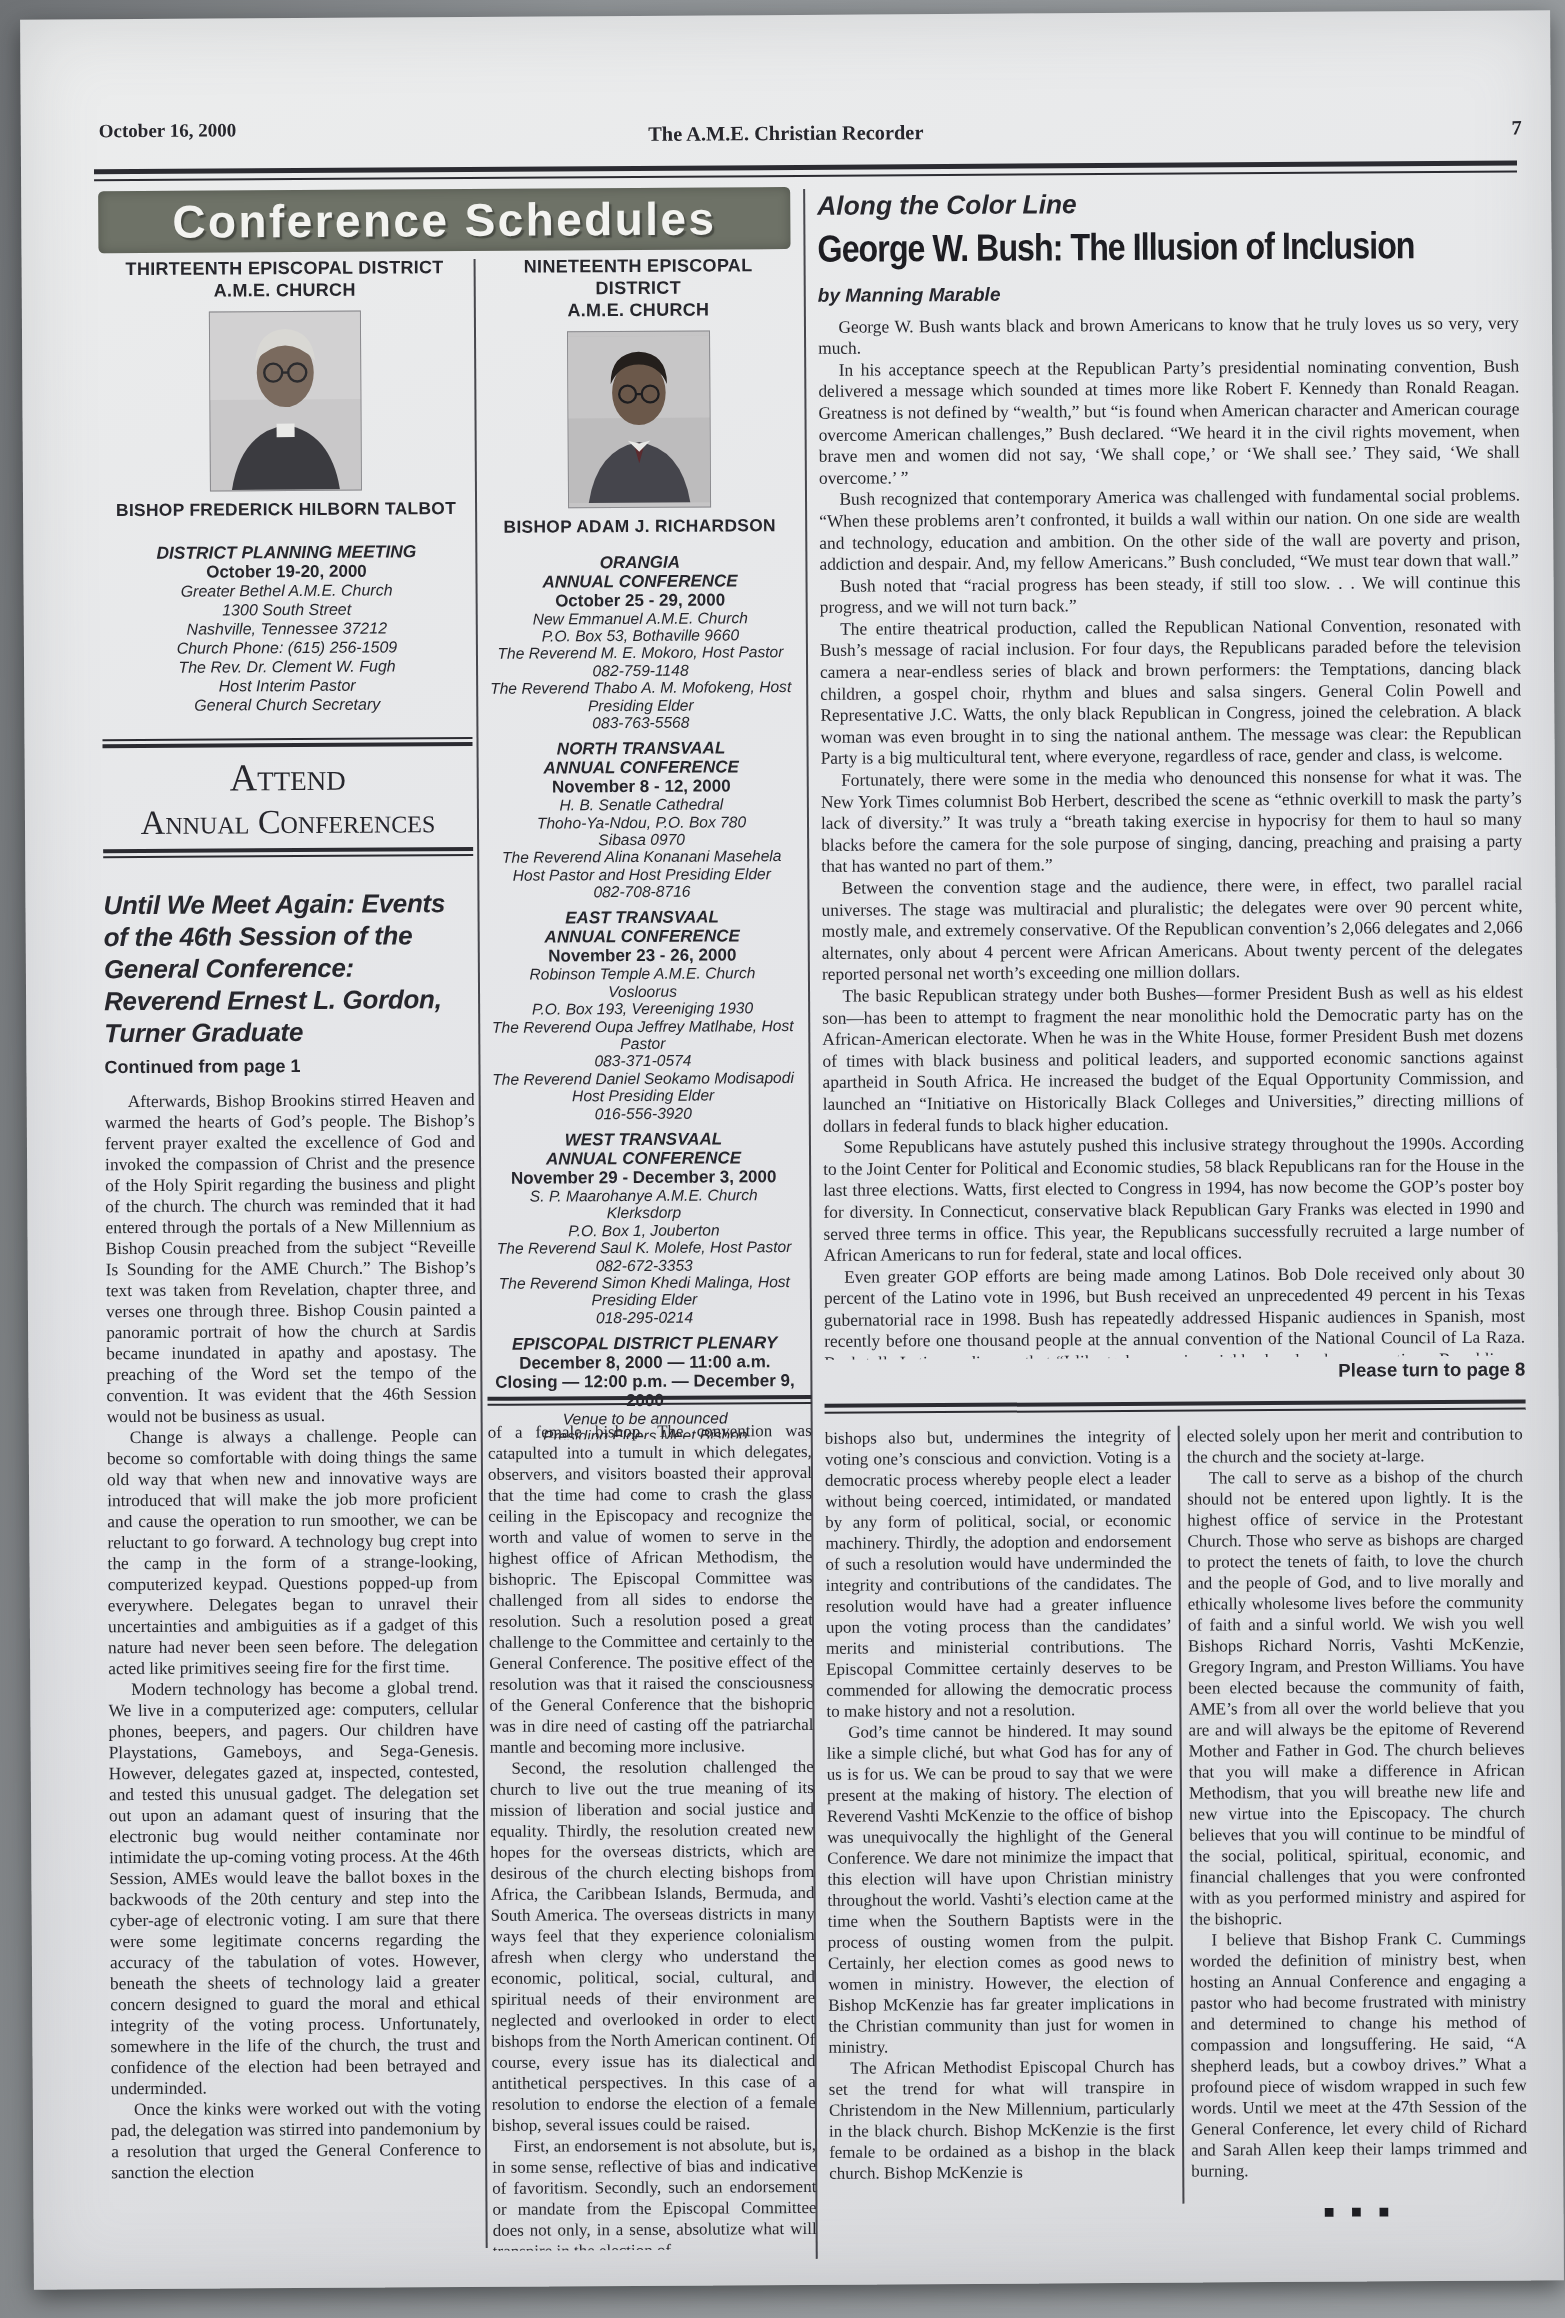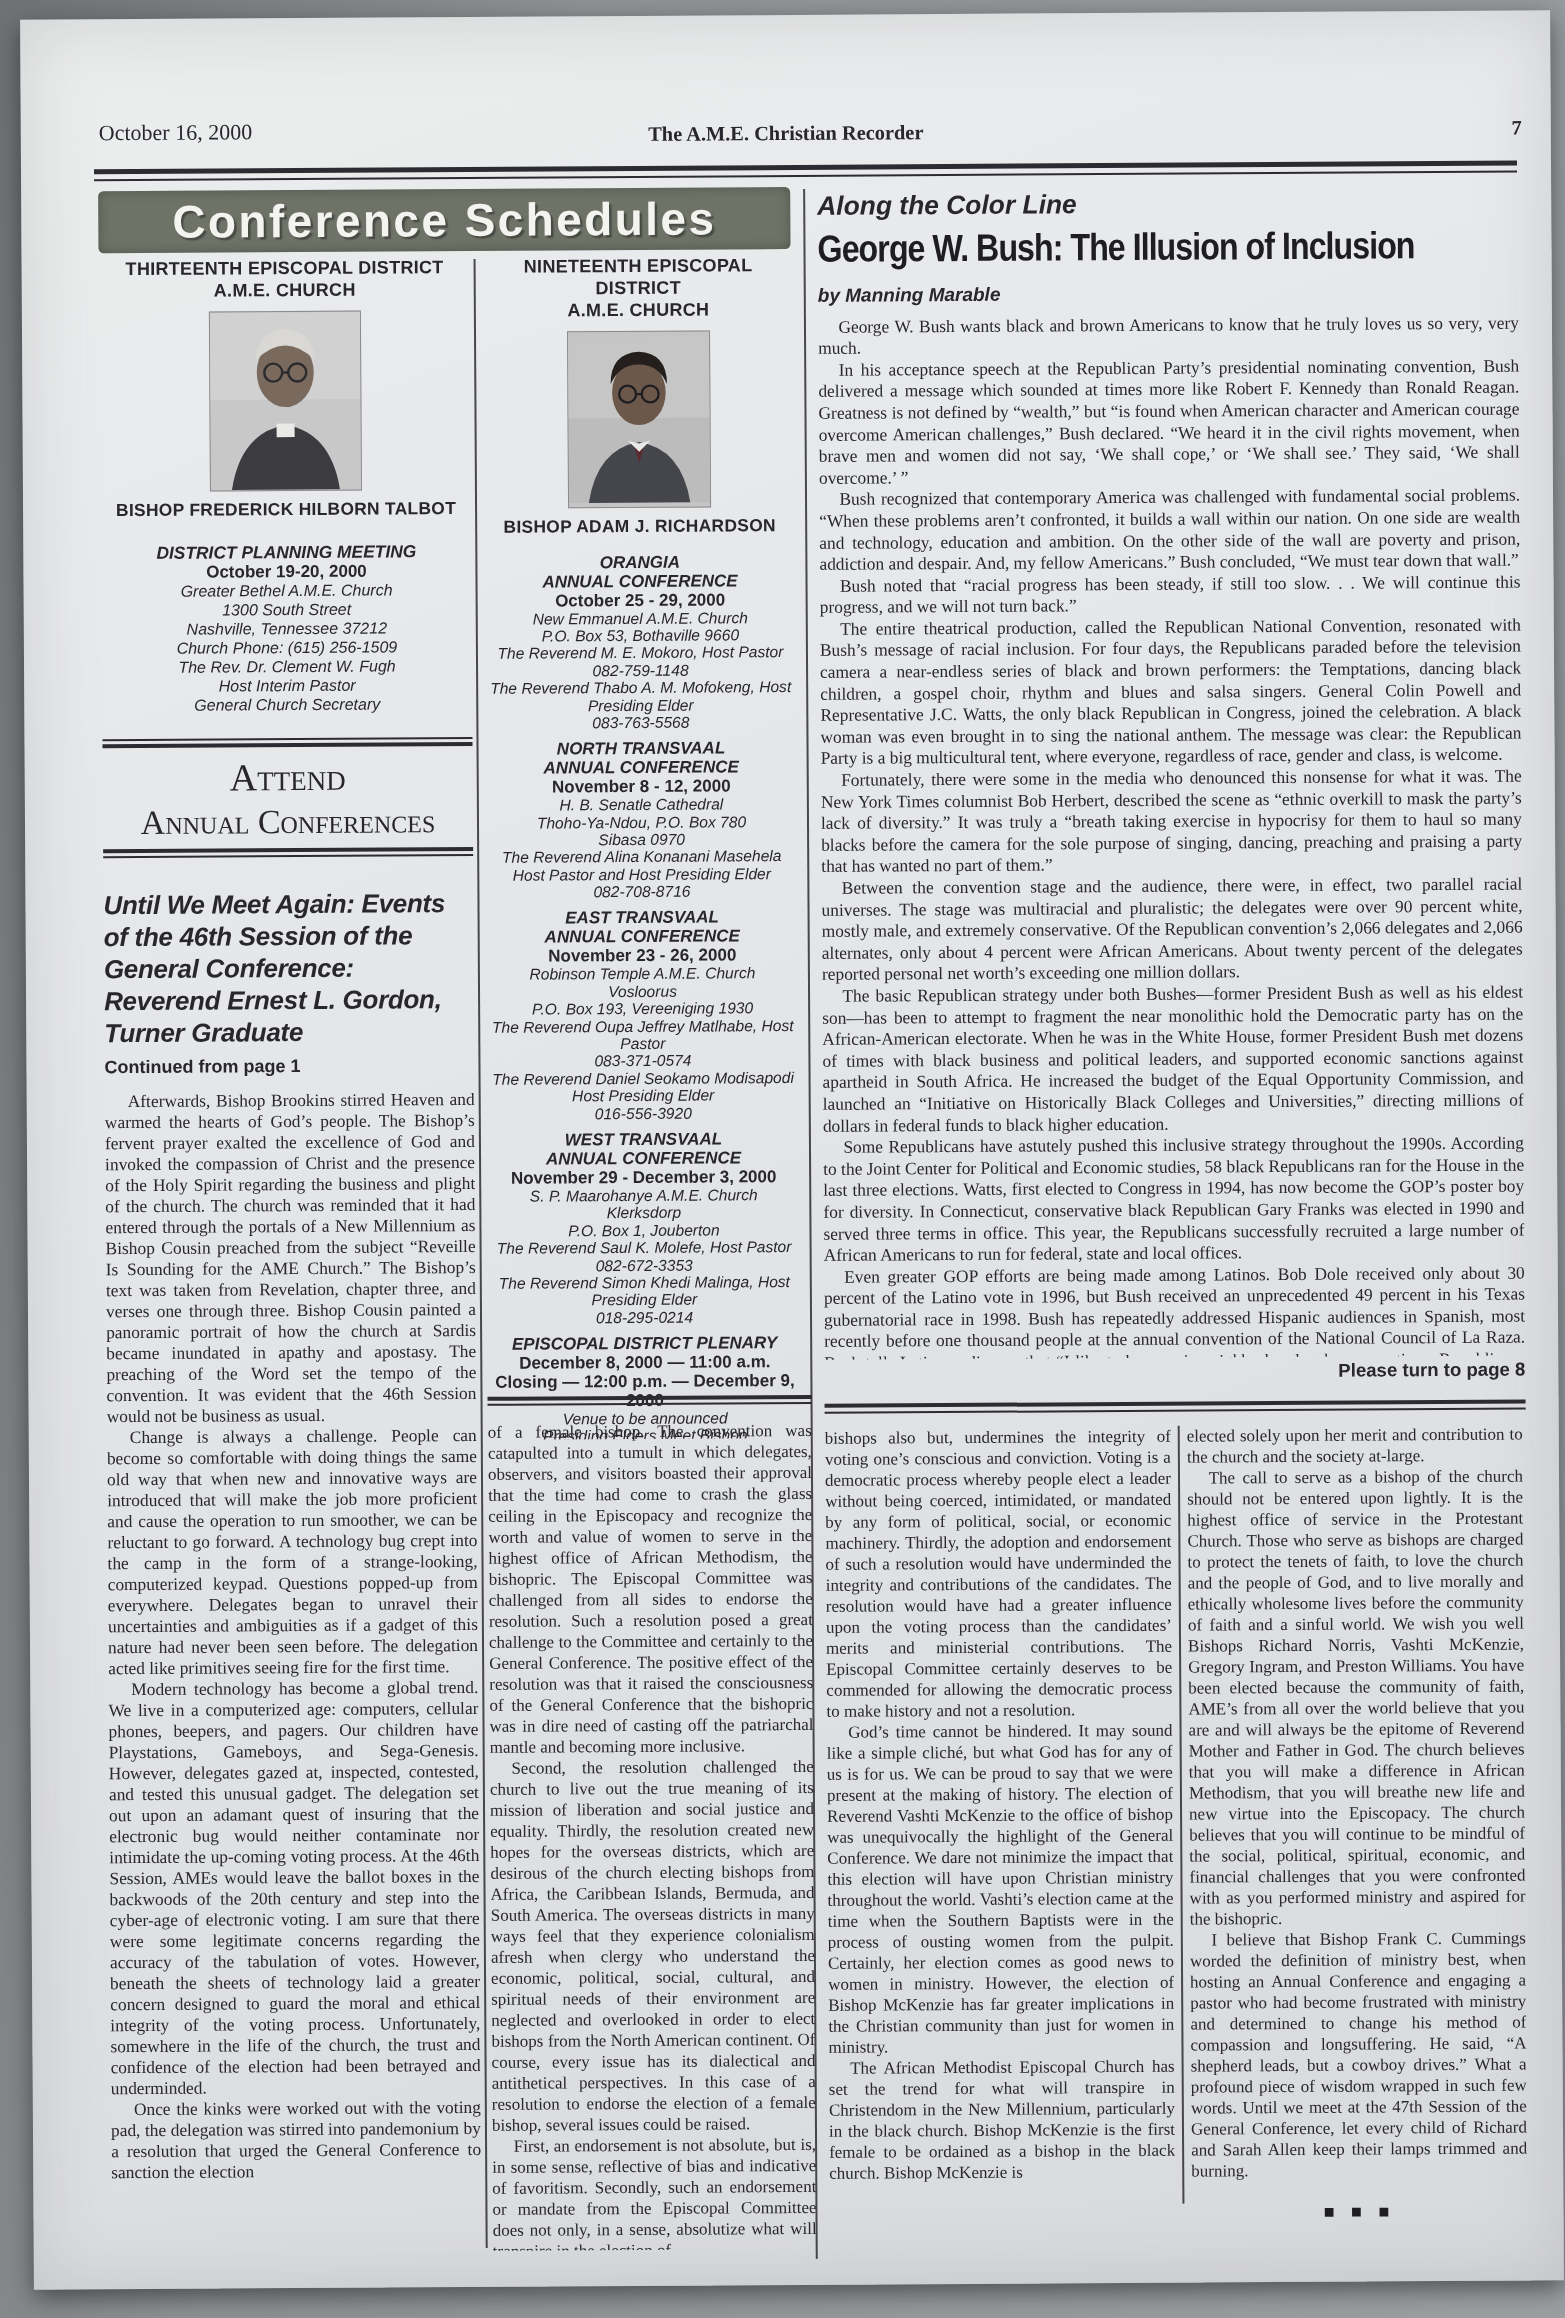--- a/index.html
+++ b/index.html
@@ -10,21 +10,21 @@
   }
   .paper{
     position:absolute;left:27px;top:15px;width:1530px;height:2270px;
     background:linear-gradient(160deg,#eceded 0%,#e4e5e8 45%,#d8d9dc 100%);
     box-shadow:0 8.4px 24px rgba(20,22,24,.55), inset 0 0 72px rgba(120,122,126,.25);
     transform:rotate(-0.35deg);
   }
   .abs{position:absolute;}
   .ink{background:#2b2b31;}
   
-  .hdr-date{left:78px;top:101px;font-weight:normal;font-size:22px;}
+  .hdr-date{left:78px;top:101px;font-weight:bold;font-size:19px;}
   .hdr-pub{left:0;right:0;top:107px;text-align:center;font-weight:bold;font-size:20.4px;}
   .hdr-page{right:29px;top:106px;font-weight:bold;font-size:20.4px;}
   .rule-a{left:73px;top:150px;width:1423px;height:5.4px;}
   .rule-b{left:73px;top:160px;width:1423px;height:1.8px;}
   
   .banner{
     left:77px;top:172px;width:692px;height:62px;background:#6e7267;border-radius:5.4px;
     display:flex;align-items:center;justify-content:center;
     box-shadow:inset 0 0 10.8px rgba(30,32,28,.35);
   }

